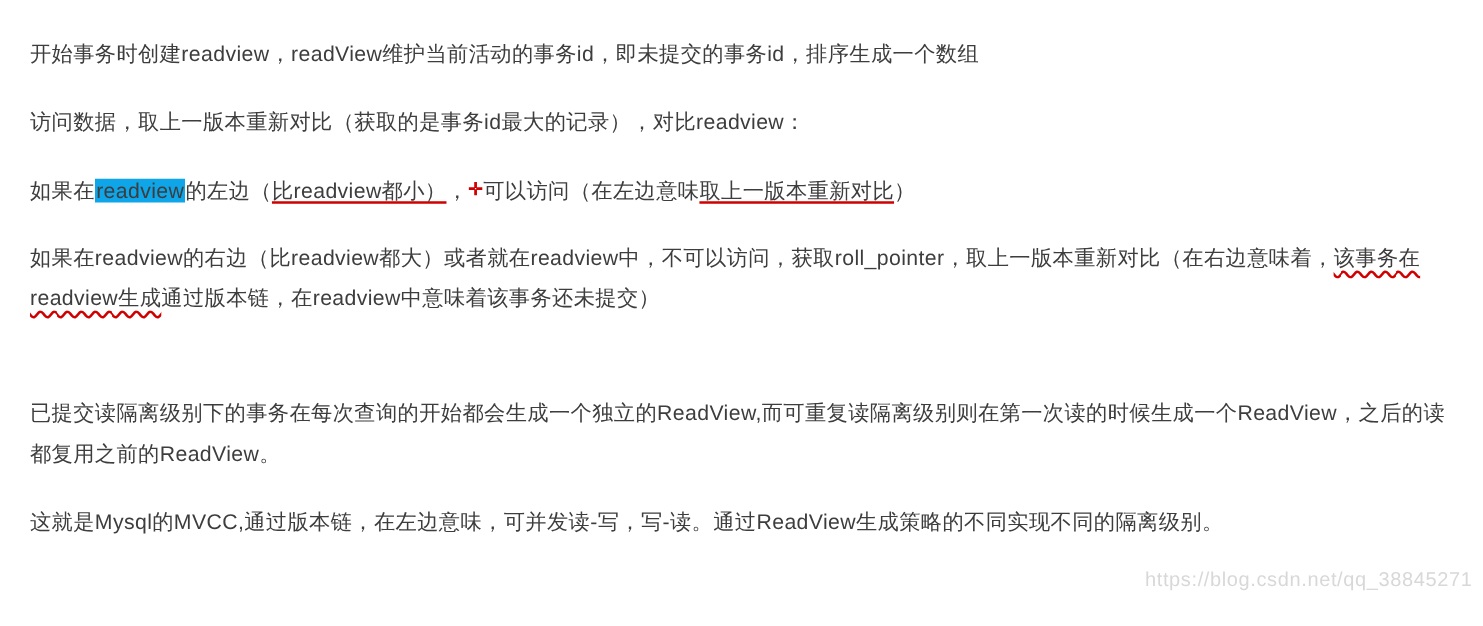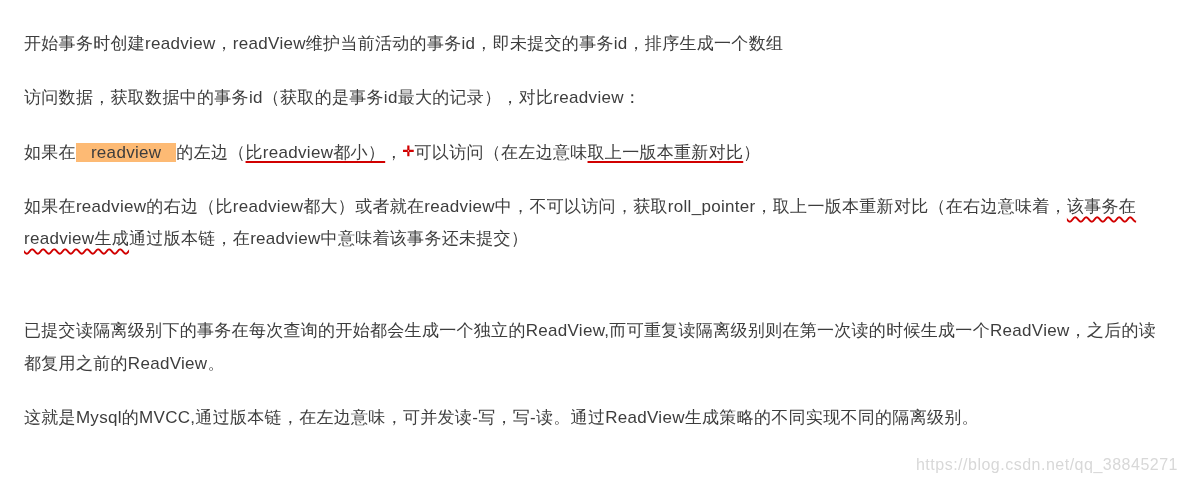--- a/index.html
+++ b/index.html
@@ -15,22 +15,22 @@
       color: #3d3d3d;
       font-size: 17px;
       line-height: 1.9;
       position: relative;
     }
     p {
       margin-bottom: 22px;
       letter-spacing: 0.3px;
     }
     .highlight {
-      background-color: #fdba74;
-      padding: 0 15px;
+      background-color: #0ea5e9;
+      padding: 0 1px;
     }
     .red-underline {
       text-decoration: underline;
       text-decoration-color: #d10000;
       text-decoration-thickness: 2px;
       text-underline-offset: 3px;
     }
     .red-underline-wavy {
       text-decoration: underline;
       text-decoration-style: wavy;
@@ -56,21 +56,21 @@
       font-size: 16px;
       color: #d8d8d8;
       letter-spacing: 0.5px;
     }
   </style>
 </head>
 <body>
 
 <p>开始事务时创建readview，readView维护当前活动的事务id，即未提交的事务id，排序生成一个数组</p>
 
-<p>访问数据，获取数据中的事务id（获取的是事务id最大的记录），对比readview：</p>
+<p>访问数据，取上一版本重新对比（获取的是事务id最大的记录），对比readview：</p>
 
 <p>
   <span>如果在</span><span class="highlight">readview</span><span>的左边（</span><span class="red-underline">比readview都小）</span><span>，</span><span class="cross-mark">✛</span><span>可以访问（在左边意味</span><span class="red-underline">取上一版本重新对比</span><span>）</span>
 </p>
 
 <p>
   <span>如果在readview的右边（比readview都大）或者就在readview中，不可以访问，获取roll_pointer，取上一版本重新对比（在右边意味着，</span><span class="red-underline-wavy">该事务在readview生成</span><span>通过版本链，在readview中意味着该事务还未提交）</span>
 </p>
 
 <p class="gap">已提交读隔离级别下的事务在每次查询的开始都会生成一个独立的ReadView,而可重复读隔离级别则在第一次读的时候生成一个ReadView，之后的读都复用之前的ReadView。</p>

